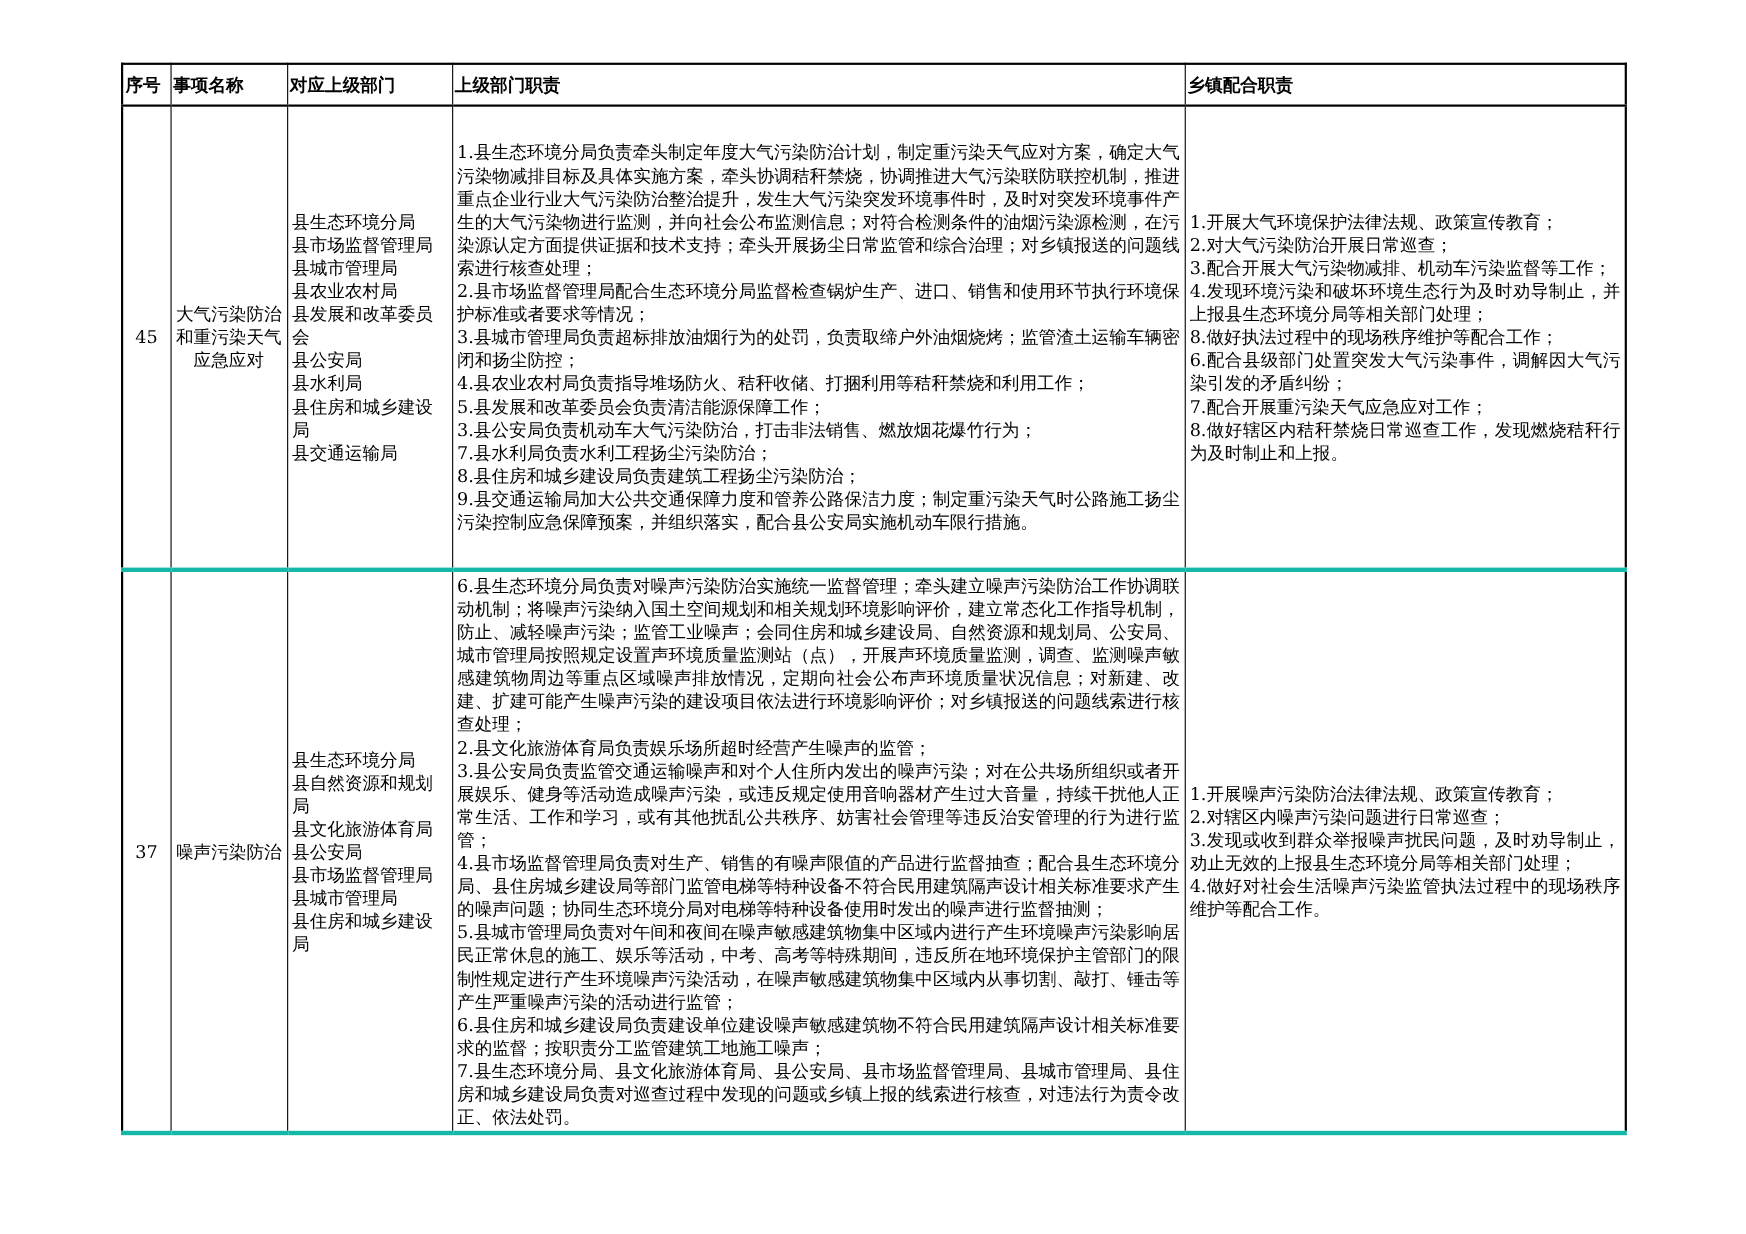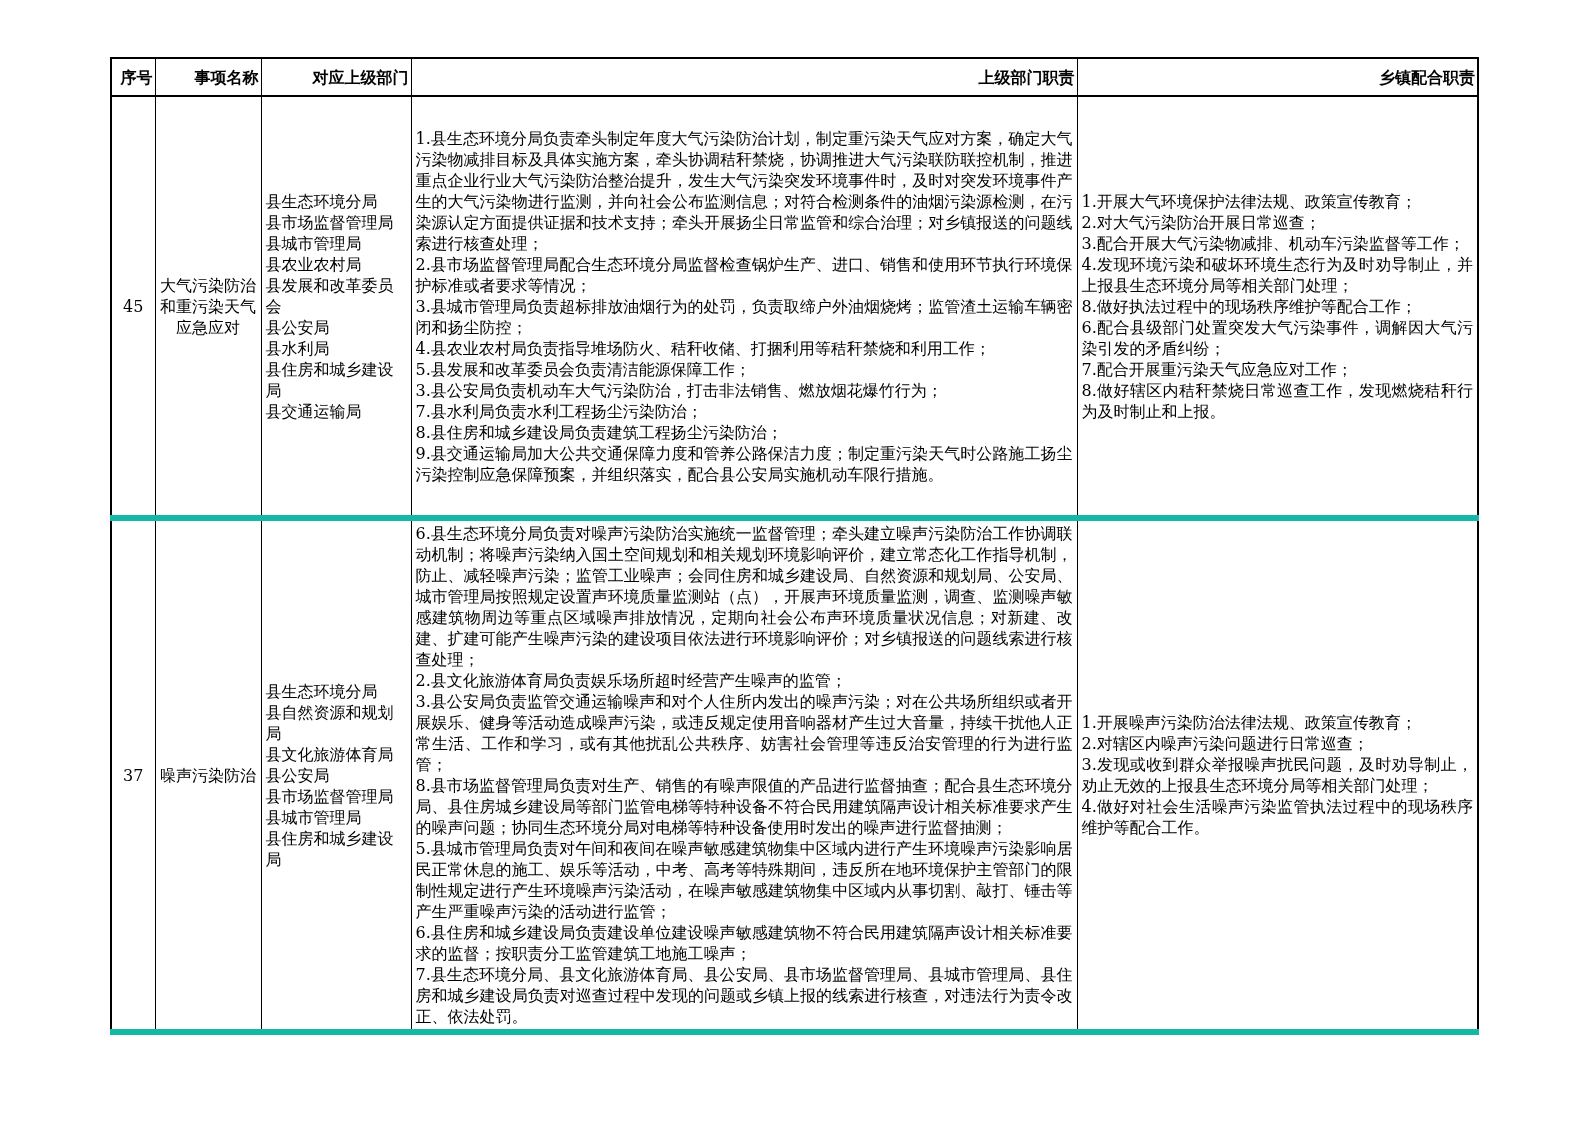--- a/index.html
+++ b/index.html
@@ -32,26 +32,26 @@
   table.matrix th, table.matrix td {
     border: 1px solid #000;
     vertical-align: middle;
     padding: 2px 4px;
     word-break: break-all;
     overflow: hidden;
   }
   table.matrix thead th {
     font-weight: bold;
     font-size: 16px;
-    text-align: right;
+    text-align: left;
     height: 32px;
     border-bottom: 2px solid #000;
     padding: 2px;
   }
-  table.matrix tbody td { border-bottom: 6px solid #14b8a6; }
+  table.matrix tbody td { border-bottom: 4px solid #14b8a6; }
   td.cell-center { text-align: center; }
   td.cell-duties { padding: 4px 7px; }
   .duty-item {
     text-align: justify;
     text-justify: inter-ideograph;
   }
   .dept-item { text-align: left; }
   .row-45 { height: 422px; }
   .row-46 { height: 487px; }
   .footer {
@@ -132,21 +132,21 @@
             <div class="dept-item">县文化旅游体育局</div>
             <div class="dept-item">县公安局</div>
             <div class="dept-item">县市场监督管理局</div>
             <div class="dept-item">县城市管理局</div>
             <div class="dept-item">县住房和城乡建设局</div>
           </td>
         <td class="cell-duties">
             <div class="duty-item">6.县生态环境分局负责对噪声污染防治实施统一监督管理；牵头建立噪声污染防治工作协调联动机制；将噪声污染纳入国土空间规划和相关规划环境影响评价，建立常态化工作指导机制，防止、减轻噪声污染；监管工业噪声；会同住房和城乡建设局、自然资源和规划局、公安局、城市管理局按照规定设置声环境质量监测站（点），开展声环境质量监测，调查、监测噪声敏感建筑物周边等重点区域噪声排放情况，定期向社会公布声环境质量状况信息；对新建、改建、扩建可能产生噪声污染的建设项目依法进行环境影响评价；对乡镇报送的问题线索进行核查处理；</div>
             <div class="duty-item">2.县文化旅游体育局负责娱乐场所超时经营产生噪声的监管；</div>
             <div class="duty-item">3.县公安局负责监管交通运输噪声和对个人住所内发出的噪声污染；对在公共场所组织或者开展娱乐、健身等活动造成噪声污染，或违反规定使用音响器材产生过大音量，持续干扰他人正常生活、工作和学习，或有其他扰乱公共秩序、妨害社会管理等违反治安管理的行为进行监管；</div>
-            <div class="duty-item">8.县市场监督管理局负责对生产、销售的有噪声限值的产品进行监督抽查；配合县生态环境分局、县住房城乡建设局等部门监管电梯等特种设备不符合民用建筑隔声设计相关标准要求产生的噪声问题；协同生态环境分局对电梯等特种设备使用时发出的噪声进行监督抽测；</div>
+            <div class="duty-item">4.县市场监督管理局负责对生产、销售的有噪声限值的产品进行监督抽查；配合县生态环境分局、县住房城乡建设局等部门监管电梯等特种设备不符合民用建筑隔声设计相关标准要求产生的噪声问题；协同生态环境分局对电梯等特种设备使用时发出的噪声进行监督抽测；</div>
             <div class="duty-item">5.县城市管理局负责对午间和夜间在噪声敏感建筑物集中区域内进行产生环境噪声污染影响居民正常休息的施工、娱乐等活动，中考、高考等特殊期间，违反所在地环境保护主管部门的限制性规定进行产生环境噪声污染活动，在噪声敏感建筑物集中区域内从事切割、敲打、锤击等产生严重噪声污染的活动进行监管；</div>
             <div class="duty-item">6.县住房和城乡建设局负责建设单位建设噪声敏感建筑物不符合民用建筑隔声设计相关标准要求的监督；按职责分工监管建筑工地施工噪声；</div>
             <div class="duty-item">7.县生态环境分局、县文化旅游体育局、县公安局、县市场监督管理局、县城市管理局、县住房和城乡建设局负责对巡查过程中发现的问题或乡镇上报的线索进行核查，对违法行为责令改正、依法处罚。</div>
           </td>
         <td class="cell-duties">
             <div class="duty-item">1.开展噪声污染防治法律法规、政策宣传教育；</div>
             <div class="duty-item">2.对辖区内噪声污染问题进行日常巡查；</div>
             <div class="duty-item">3.发现或收到群众举报噪声扰民问题，及时劝导制止，劝止无效的上报县生态环境分局等相关部门处理；</div>
             <div class="duty-item">4.做好对社会生活噪声污染监管执法过程中的现场秩序维护等配合工作。</div>
           </td>

